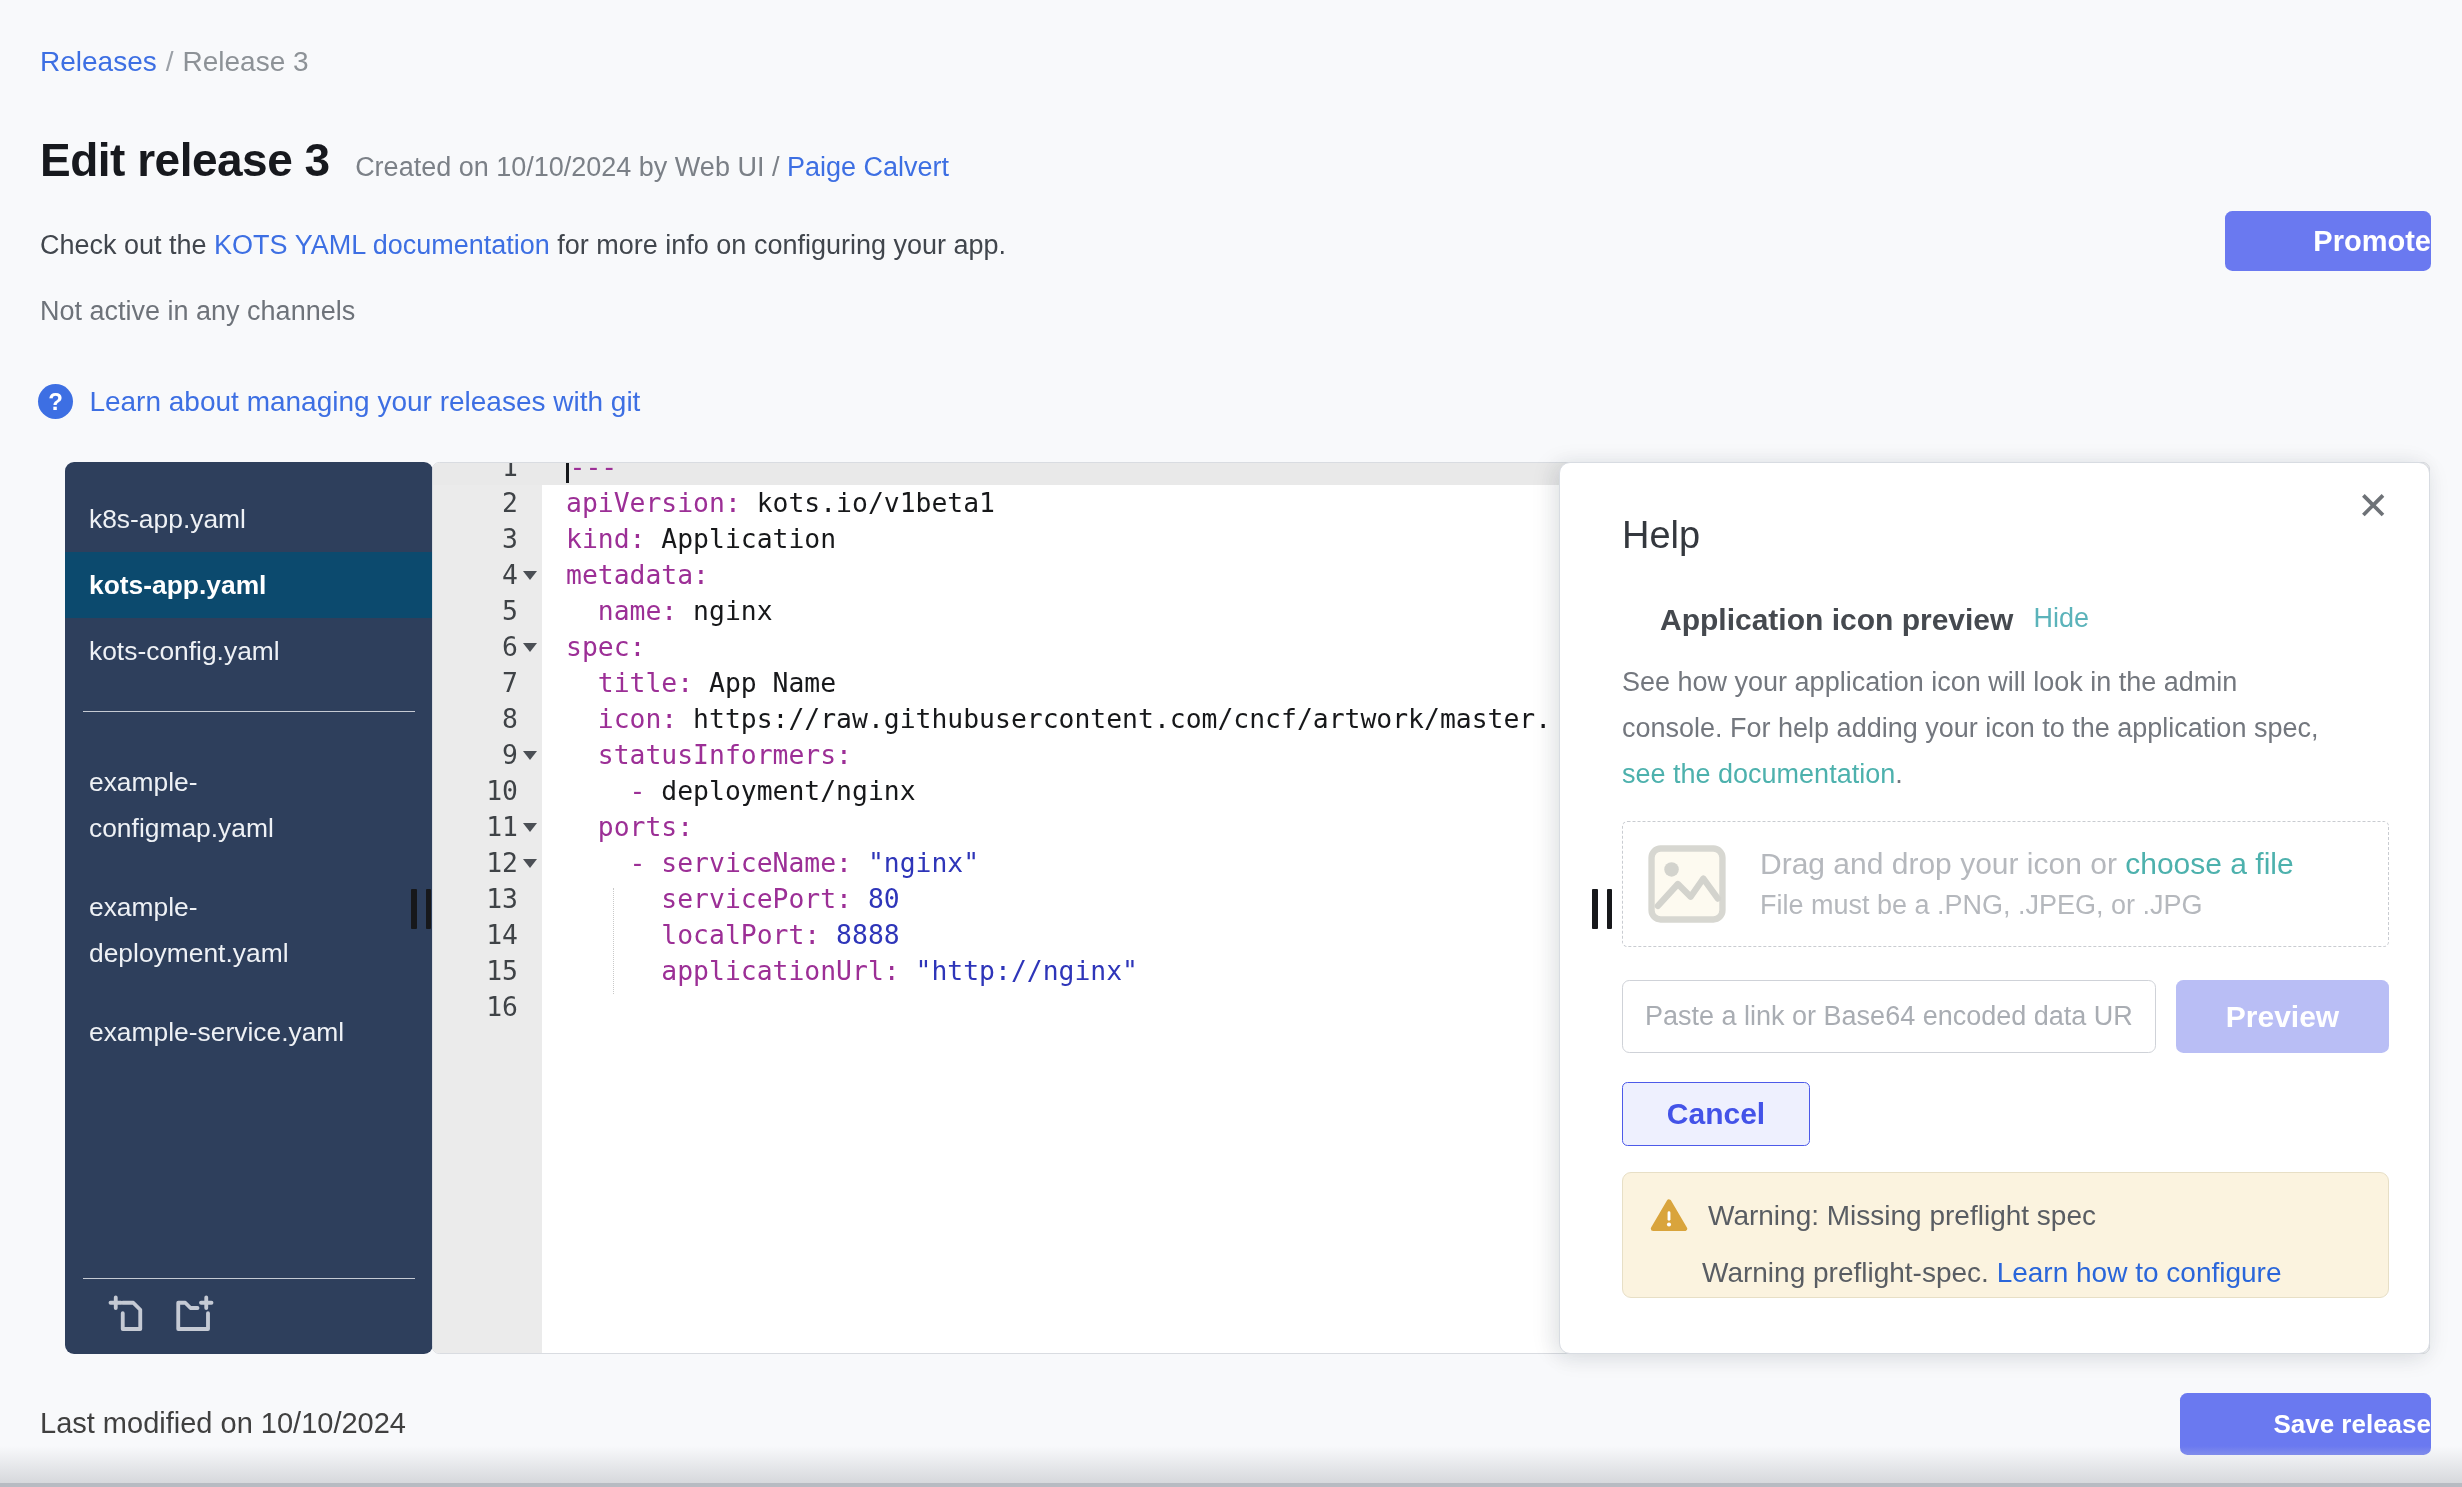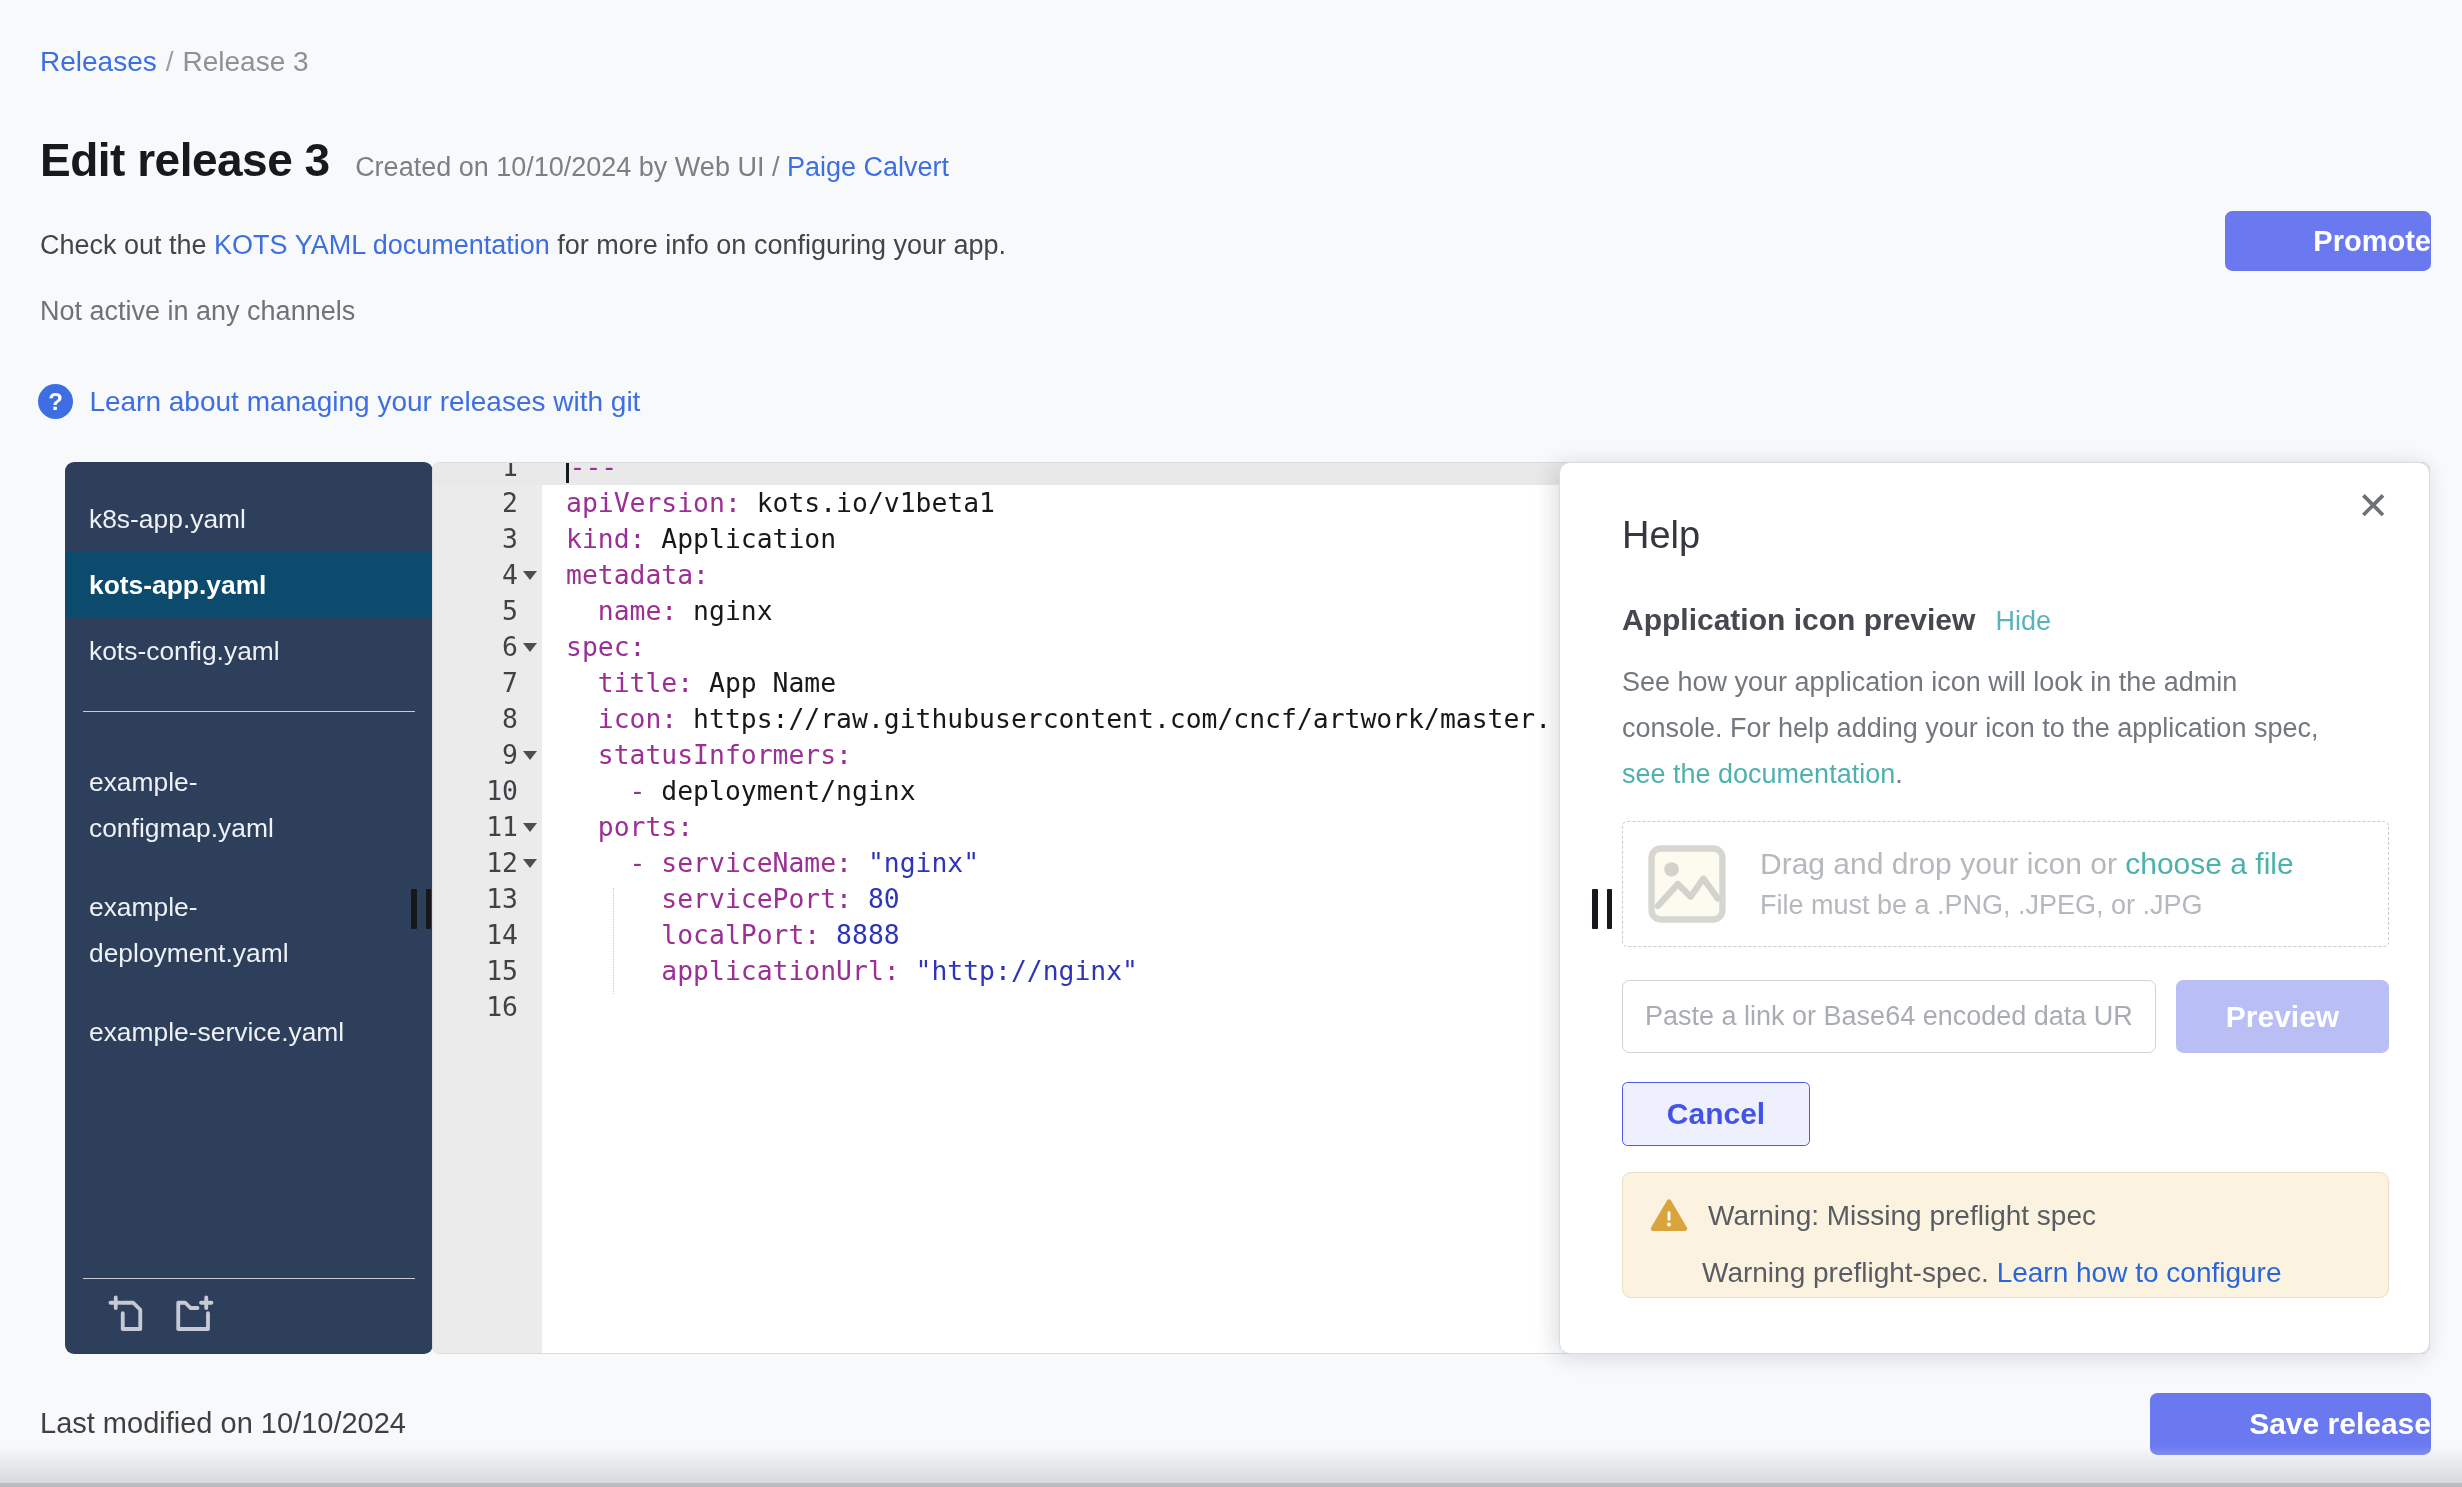--- a/index.html
+++ b/index.html
@@ -23,21 +23,21 @@
   .channel-status { position:absolute; left:40px; top:296px; font-size:27px; color:#6e737a; }
 
   .git-row { position:absolute; left:38px; top:384px; display:flex; align-items:center; }
   .q-icon { width:35px; height:35px; border-radius:50%; background:#3d6fe3; color:#fff;
             font-size:24px; font-weight:bold; display:flex; align-items:center; justify-content:center; }
   .git-link { margin-left:16.4px; font-size:28px; color:#3d6fe3; text-decoration:none; cursor:pointer; }
 
   .btn { border:none; border-radius:7.3px; background:#6a79f0; color:#fff; font-weight:bold;
          font-family:"Liberation Sans", sans-serif; cursor:pointer;text-align:right; }
   .promote-btn { position:absolute; right:31px; top:211px; width:206px; height:60px; font-size:29px; }
-  .save-btn    { position:absolute; right:31px; top:1393px; width:281px; height:62px; font-size:30px; }
+  .save-btn    { position:absolute; right:31px; top:1393px; width:251px; height:62px; font-size:26px; }
 
   
   .sidebar { position:absolute; left:33px; top:462px; width:368px; height:892px;
              background:#2e3f5c; border-radius:9px; color:#eef1f5; overflow:hidden;margin-left:32px; }
   .files-top { padding-top:24px; }
   .file-item { font-size:26.4px; line-height:66px; height:66px; padding-left:24px; cursor:pointer;
                white-space:pre-line; color:#eef1f5; }
   .file-item.selected { background:#0c4a6e; font-weight:bold; color:#ffffff; }
   .side-divider { height:0.9px; background:#c5cad3; margin:27px 18px 0 18px; }
   .files-bottom { padding-top:47px; }
@@ -75,21 +75,21 @@
   .vhandle.h2 { left:1592px; }
 
   
   .help-panel { position:absolute; left:1559px; top:462px; width:871px; height:892px;
                 background:#ffffff; border:0.9px solid #d8dce2; border-radius:11px; z-index:20;
                 box-shadow:-7.3px 0 22px rgba(31,37,49,0.08), 0 5.5px 22px rgba(31,37,49,0.08);
                 padding:0 40px 0 62px; }
   .help-close { position:absolute; top:24px; right:40px; font-size:38px; font-weight:300;
                 color:#6e7277; cursor:pointer; line-height:1; }
   .help-title { margin-top:51px; font-size:38px; font-weight:400; color:#34383e; }
-  .help-section-row { margin-top:46px; display:flex; align-items:flex-end; }
+  .help-section-row { margin-top:46px; display:flex; align-items:flex-start;margin-left:38px; }
   .help-section-title { font-size:30px; font-weight:bold; color:#45494f; }
   .hide-link { margin-left:20px; font-size:27px; color:#5bb3ba; text-decoration:none; cursor:pointer; }
   .help-body { margin-top:22px; font-size:27px; color:#73777e; line-height:46px; }
   .help-body a, .teal-link { color:#4db1ad; text-decoration:none; cursor:pointer; }
 
   .dropzone { margin-top:24px; height:126px; border:1.8px dashed #c9ccd1; border-radius:5.5px;
               display:flex; align-items:center; padding-left:24px; cursor:pointer; }
   .dz-text { margin-left:33px; }
   .dz-line1 { font-size:30px; color:#b5b8bd; }
   .dz-line2 { font-size:27px; color:#b5b8bd; margin-top:9px; }

